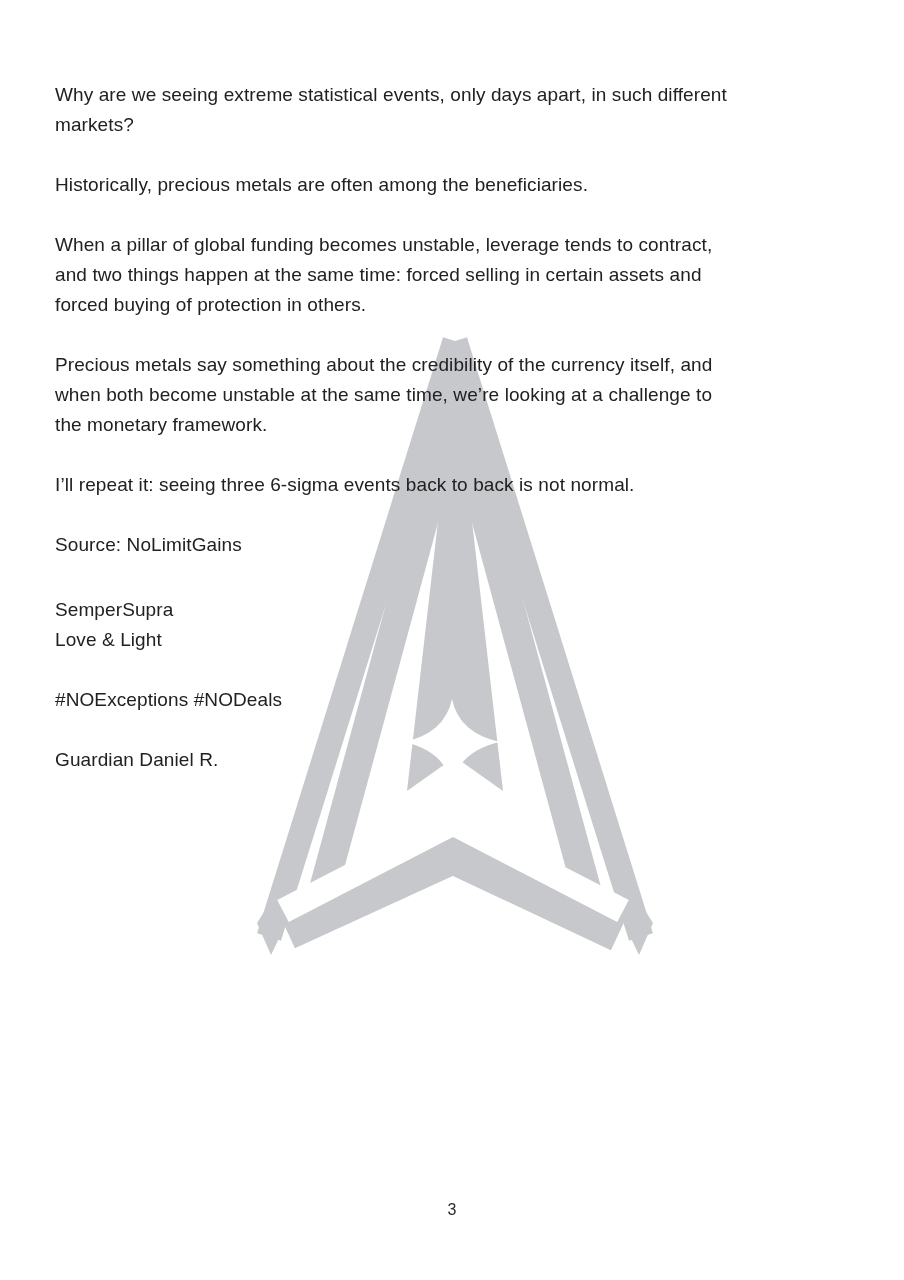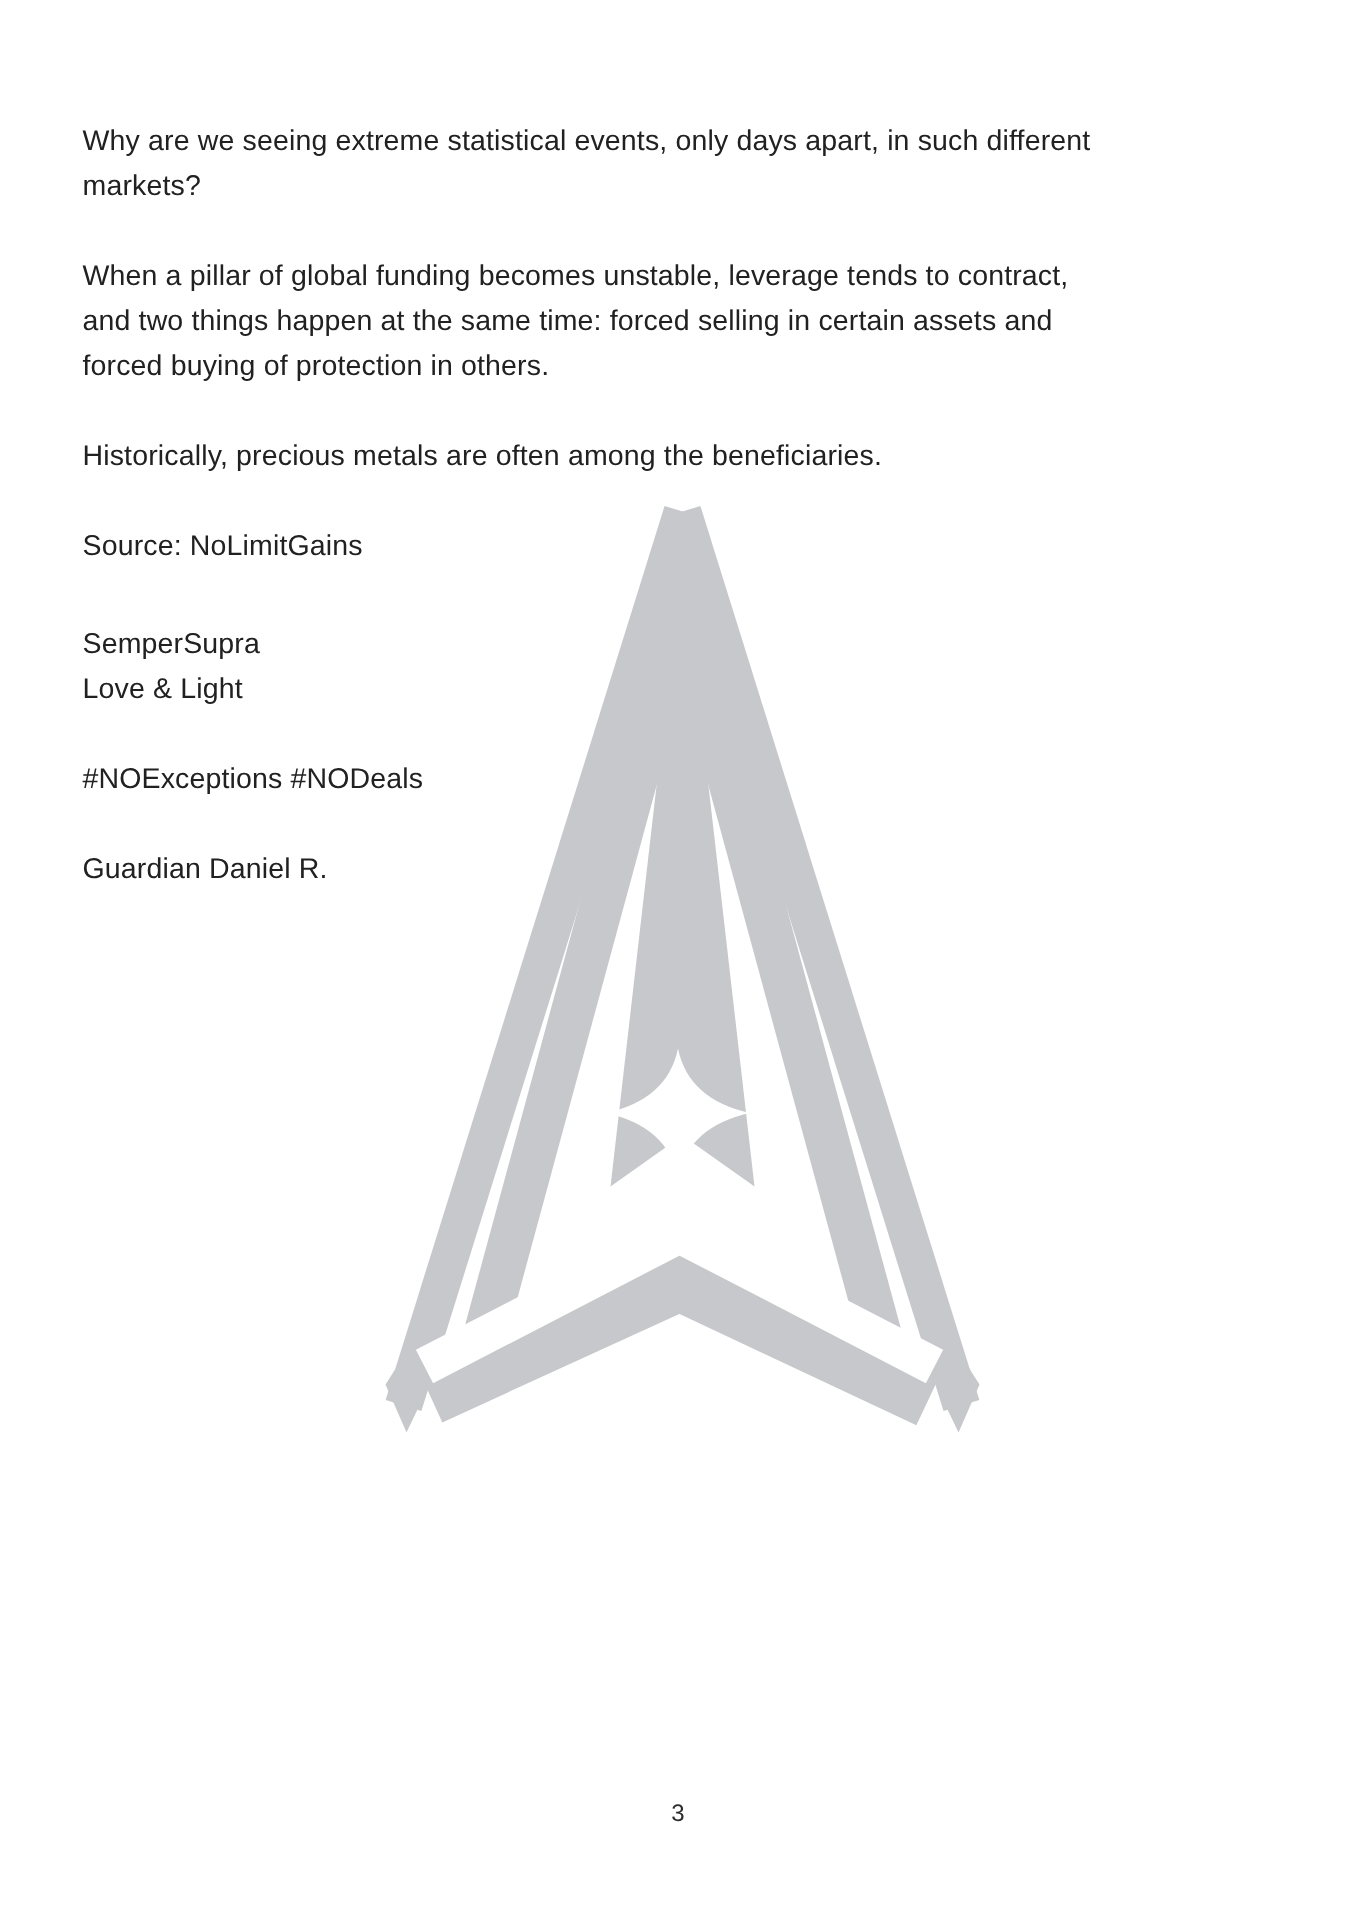--- a/index.html
+++ b/index.html
@@ -66,24 +66,28 @@
       <path d="M32,596 L198,520 L364,598" stroke-width="38" fill="none" stroke="#c7c8cb"></path>
       <path d="M200,38 L248,456 L200,422 L152,456 Z" stroke="none" fill="#c7c8cb"></path>
       <path d="M28,576 L198,488 L368,576" stroke-width="25" fill="none" stroke="#ffffff"></path>
       <path d="M197,364 Q204,398 245,407 Q204,416 197,450 Q190,416 149,407 Q190,398 197,364 Z" stroke="none" fill="#ffffff"></path>
     </g>
   </svg>
 
   <div class="content">
     <p>Why are we seeing extreme statistical events, only days apart, in such different
 markets?</p>
+    <p>Historically, precious metals are often among the beneficiaries.</p>
     <p>When a pillar of global funding becomes unstable, leverage tends to contract,
 and two things happen at the same time: forced selling in certain assets and
 forced buying of protection in others.</p>
-    <p>Historically, precious metals are often among the beneficiaries.</p>
+    <p>Precious metals say something about the credibility of the currency itself, and
+when both become unstable at the same time, we’re looking at a challenge to
+the monetary framework.</p>
+    <p>I’ll repeat it: seeing three 6-sigma events back to back is not normal.</p>
     <p class="gap-after">Source: NoLimitGains</p>
     <p>SemperSupra
 Love &amp; Light</p>
     <p>#NOExceptions #NODeals</p>
     <p>Guardian Daniel R.</p>
   </div>
 
   <div class="footer">3</div>
 
 </div>

